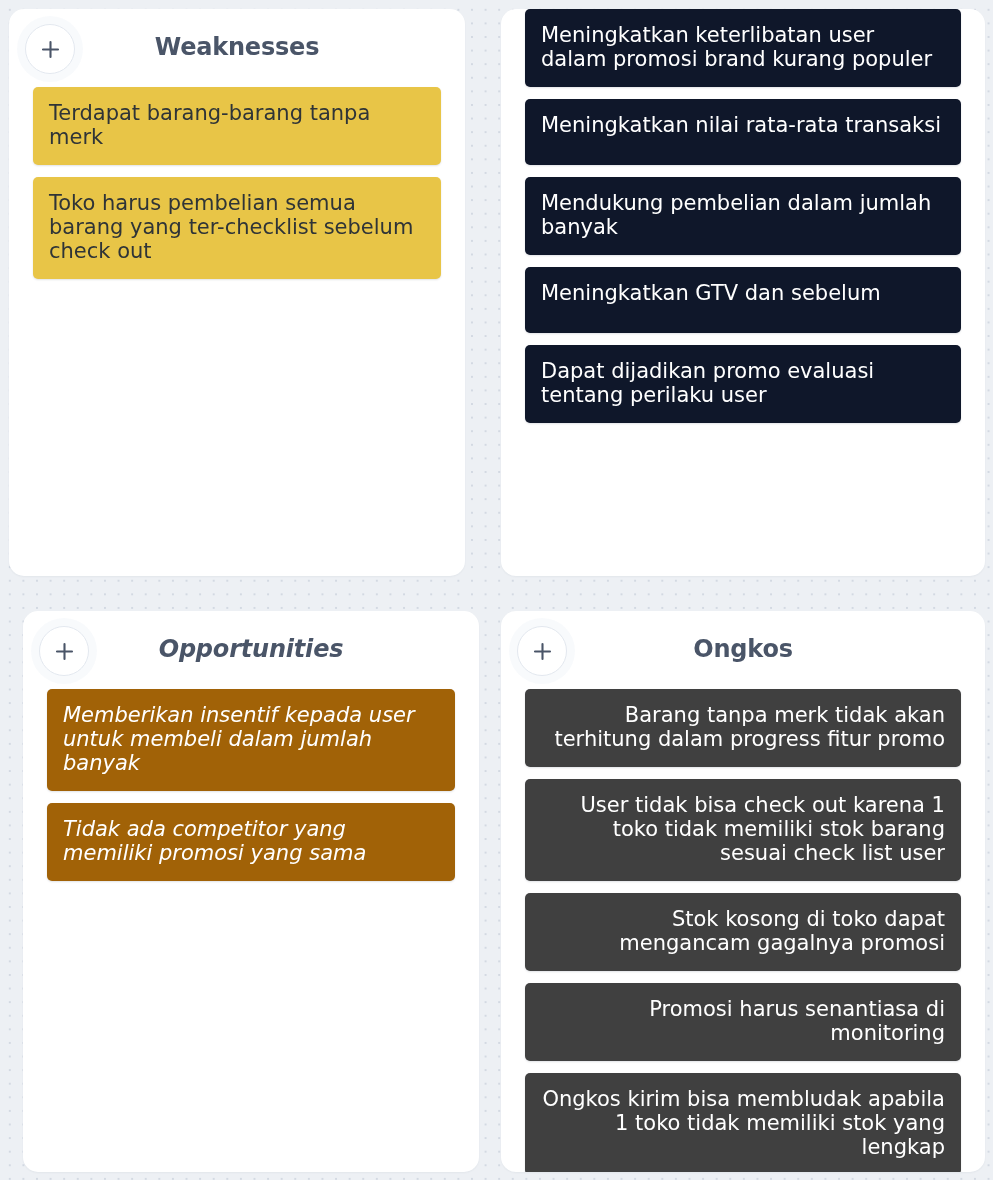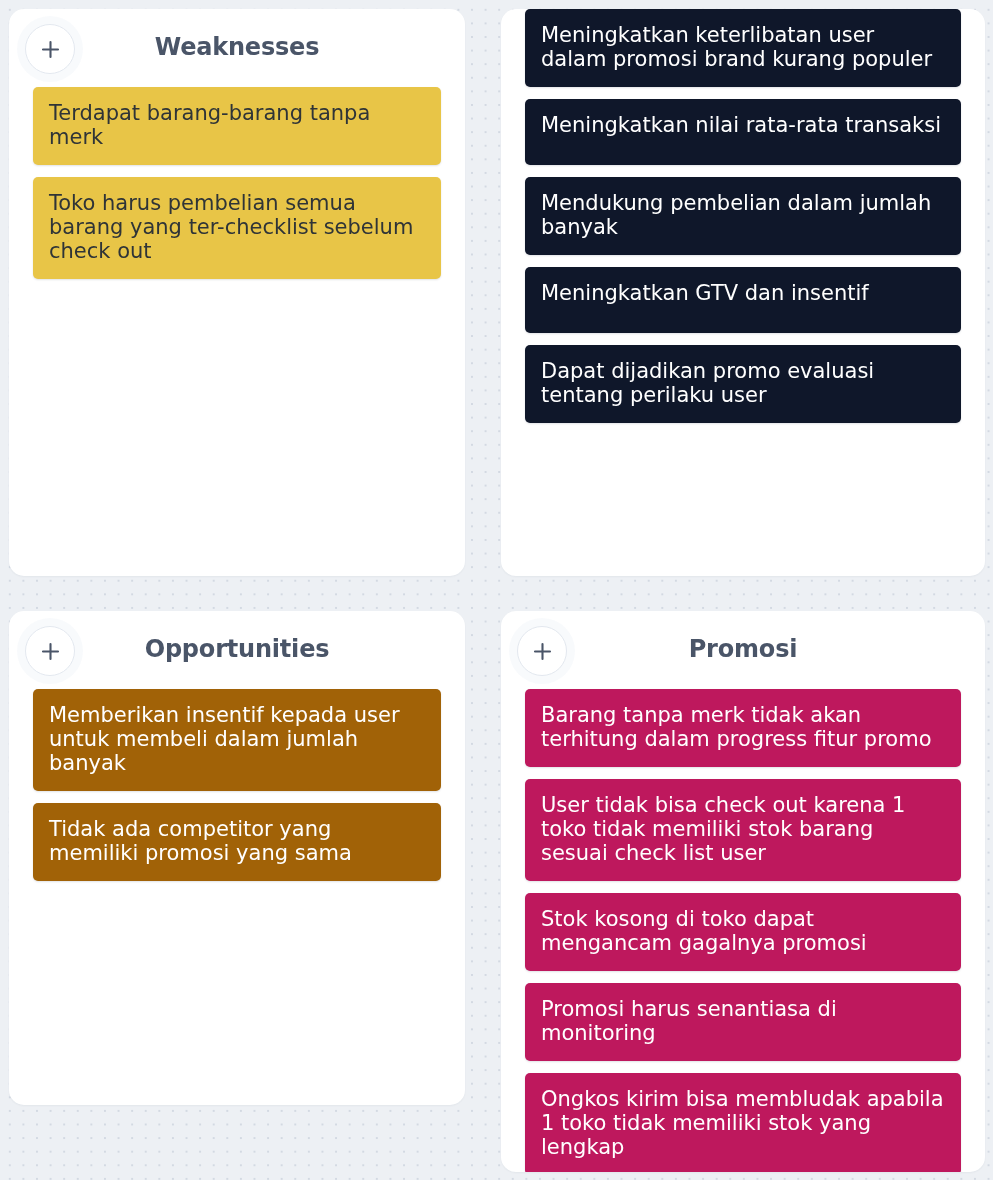--- a/index.html
+++ b/index.html
@@ -29,21 +29,21 @@
     position: absolute;
     background: #ffffff;
     border-radius: 15px;
     box-sizing: border-box;
     overflow: hidden;
     box-shadow: 0 1px 2px rgba(40,55,80,0.05);
   }
 
   .q-weaknesses   { left: 9px;   top: 9px;   width: 456px; height: 567px; }
   .q-strengths    { left: 501px; top: 9px;   width: 484px; height: 567px; }
-  .q-opportunities{ left: 9px;   top: 611px; width: 456px; height: 494px; }
+  .q-opportunities{ left: 23px;   top: 611px; width: 456px; height: 561px; font-style: italic; }
   .q-threats      { left: 501px; top: 611px; width: 484px; height: 561px; }
 
   .q-header {
     position: relative;
     height: 78px;
   }
 
   .add-button {
     position: absolute;
     left: 16px;
@@ -96,21 +96,21 @@
 
   .q-strengths .card { min-height: 66px; }
   .q-strengths .card.tall { min-height: 71px; }
 
   .q-opportunities .card { min-height: 63px; }
   .q-threats .card { min-height: 66px; }
 
   .card.yellow { background: #e8c547; color: #2f3437; }
   .card.blue   { background: #0f172a; color: #ffffff; }
   .card.green  { background: #a16207; color: #ffffff; }
-  .card.red    { background: #be185d; color: #ffffff; }
+  .card.red    { background: #404040; color: #ffffff; text-align: right; }
 </style>
 </head>
 <body>
 
 <div class="board">
 
   <section class="quadrant q-weaknesses">
     <div class="q-header">
       <div class="add-button">
         <span>
@@ -125,21 +125,21 @@
       <div class="card yellow">Terdapat barang-barang tanpa merk</div>
       <div class="card yellow two-line">Toko harus pembelian semua barang yang ter-checklist sebelum check out</div>
     </div>
   </section>
 
   <section class="quadrant q-strengths">
     <div class="card-list">
       <div class="card blue tall">Meningkatkan keterlibatan user dalam promosi brand kurang populer</div>
       <div class="card blue">Meningkatkan nilai rata-rata transaksi</div>
       <div class="card blue">Mendukung pembelian dalam jumlah banyak</div>
-      <div class="card blue">Meningkatkan GTV dan insentif</div>
+      <div class="card blue">Meningkatkan GTV dan sebelum</div>
       <div class="card blue tall">Dapat dijadikan promo evaluasi tentang perilaku user</div>
     </div>
   </section>
 
   <section class="quadrant q-opportunities">
     <div class="q-header">
       <div class="add-button">
         <span>
           <svg width="21" height="21" viewBox="0 0 21 21" aria-hidden="true">
             <path d="M10.5 3 L10.5 18 M3 10.5 L18 10.5" stroke="#4a5568" stroke-width="2.1" stroke-linecap="round"></path>
@@ -156,21 +156,21 @@
 
   <section class="quadrant q-threats">
     <div class="q-header">
       <div class="add-button">
         <span>
           <svg width="21" height="21" viewBox="0 0 21 21" aria-hidden="true">
             <path d="M10.5 3 L10.5 18 M3 10.5 L18 10.5" stroke="#4a5568" stroke-width="2.1" stroke-linecap="round"></path>
           </svg>
         </span>
       </div>
-      <div class="q-title">Promosi</div>
+      <div class="q-title">Ongkos</div>
     </div>
     <div class="card-list">
       <div class="card red">Barang tanpa merk tidak akan terhitung dalam progress fitur promo</div>
       <div class="card red">User tidak bisa check out karena 1 toko tidak memiliki stok barang sesuai check list user</div>
       <div class="card red">Stok kosong di toko dapat mengancam gagalnya promosi</div>
       <div class="card red">Promosi harus senantiasa di monitoring</div>
       <div class="card red">Ongkos kirim bisa membludak apabila 1 toko tidak memiliki stok yang lengkap</div>
     </div>
   </section>
 

